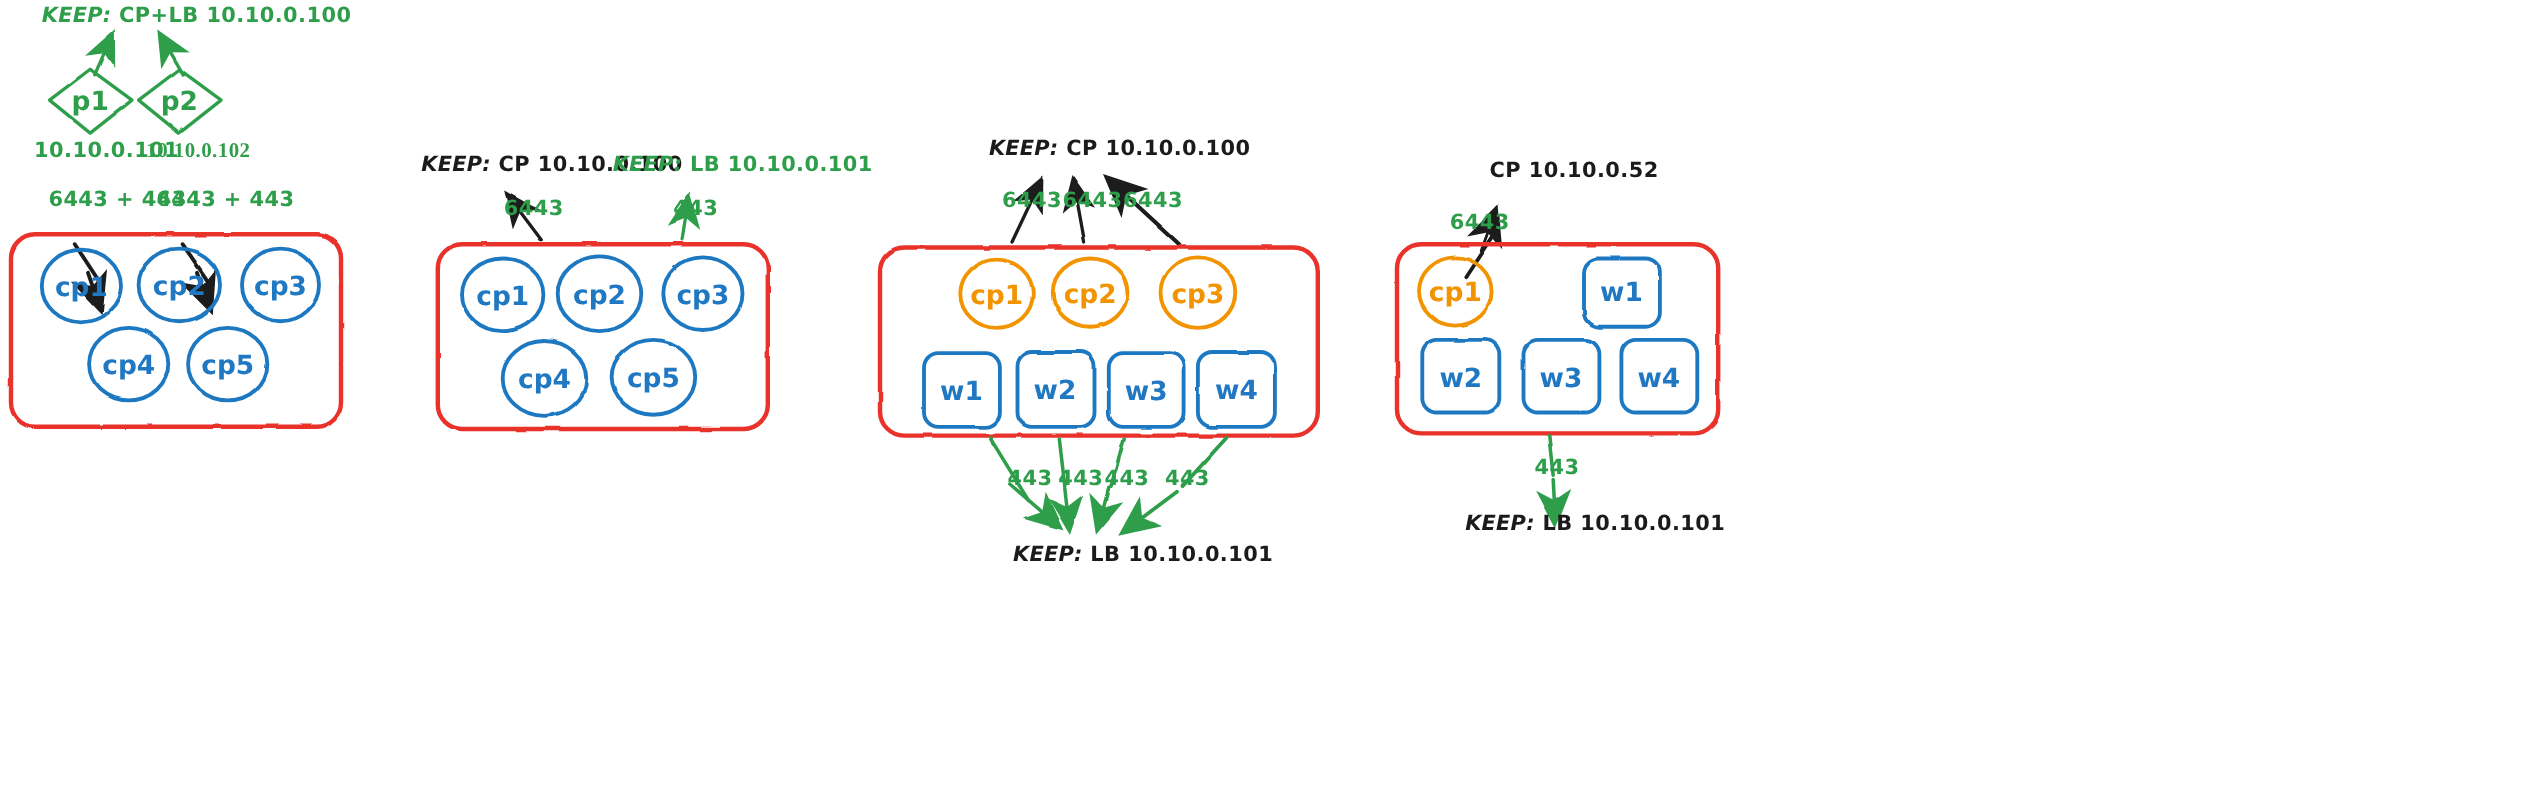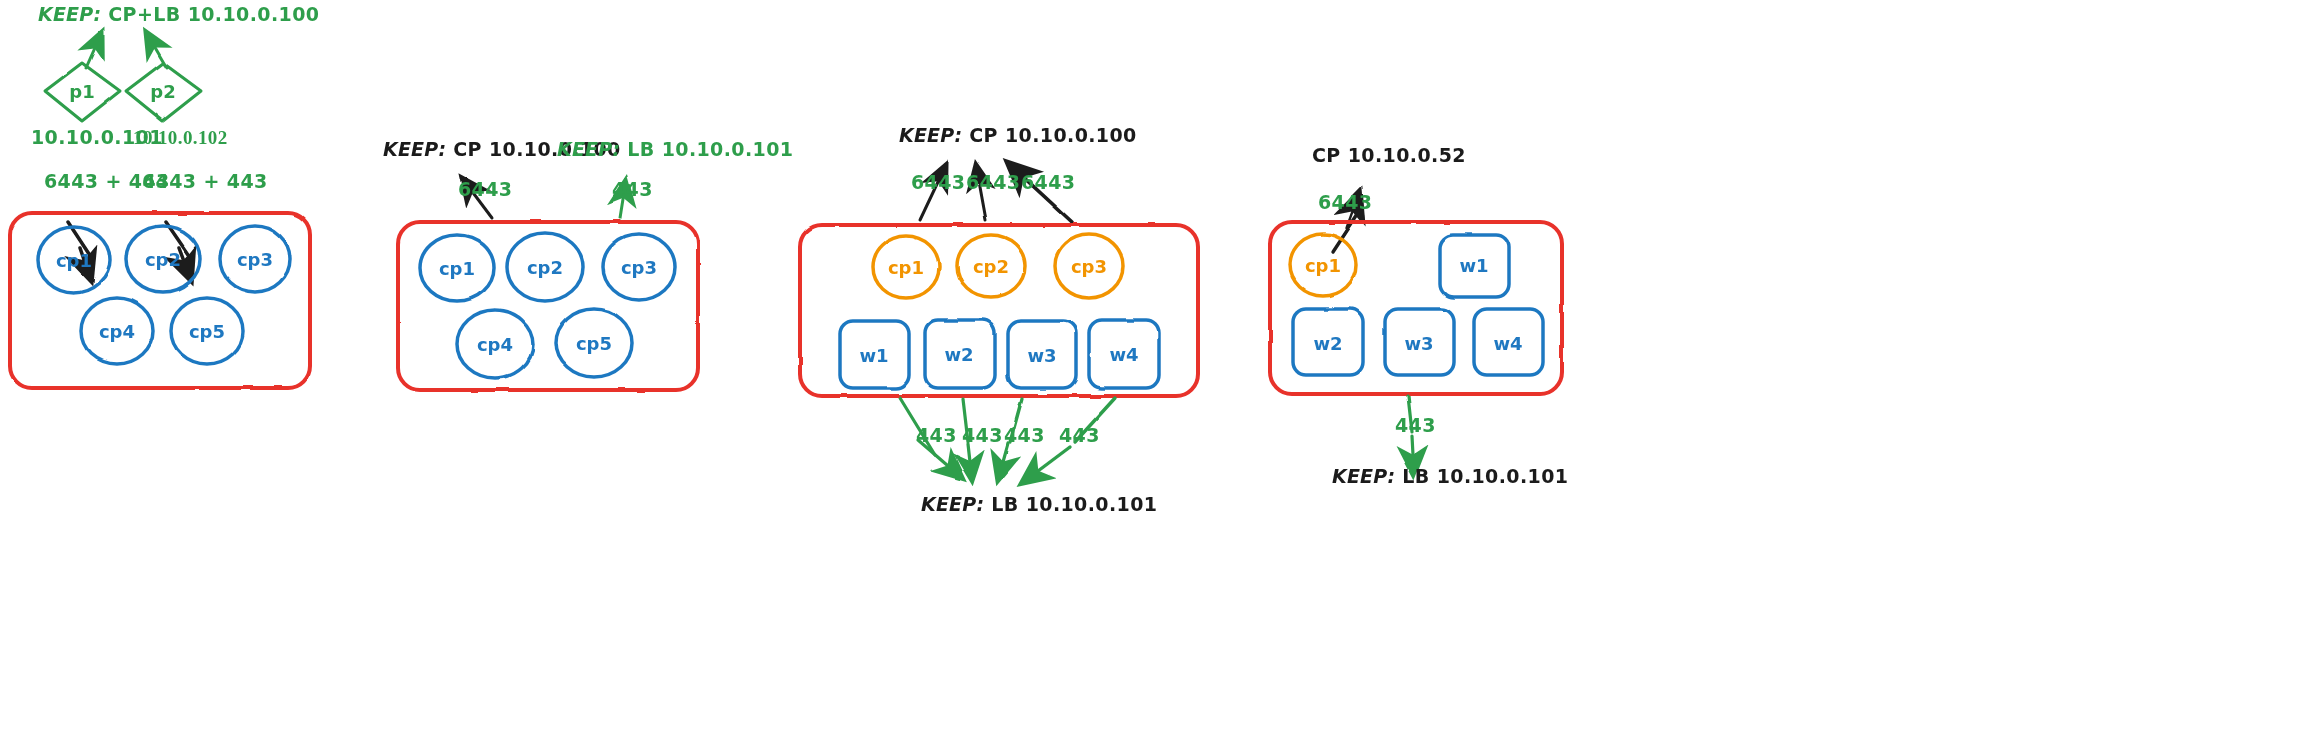--- a/index.html
+++ b/index.html
@@ -17,21 +17,21 @@
     line-height:1;
   }
   .lbl.green{color:#2e9e4b;}
   .lbl.black{color:#1b1b1b;}
   .lbl.port{font-size:19px;color:#2e9e4b;font-weight:700;}
   .lbl .kw{font-style:italic;letter-spacing:.2px;}
 
   .node-text{
     position:absolute;white-space:nowrap;
     font-family:"DejaVu Sans","Liberation Sans",sans-serif;
-    font-size:18px;font-weight:700;line-height:1;
+    font-size:24px;font-weight:700;line-height:1;
     transform:translate(-50%,-50%);
   }
   .node-text.blue{color:#1f78c1;}
   .node-text.orange{color:#f29400;}
   .node-text.green{color:#2e9e4b;}
 </style>
 </head>
 <body>
 
 <div class="stage">
@@ -172,21 +172,21 @@
   <div class="node-text blue" style="left:1042px;top:356px;">w3</div>
   <div class="node-text blue" style="left:1124px;top:355px;">w4</div>
 
   <div class="lbl port" style="left:916px;top:426px;">443</div>
   <div class="lbl port" style="left:962px;top:426px;">443</div>
   <div class="lbl port" style="left:1004px;top:426px;">443</div>
   <div class="lbl port" style="left:1059px;top:426px;">443</div>
 
   <div class="lbl black" style="left:921px;top:495px;"><span class="kw">KEEP:</span><span> LB 10.10.0.101</span></div>
 
-  <div class="lbl black" style="left:1312px;top:146px;"><span class="kw"></span><span>CP 10.10.0.52</span></div>
+  <div class="lbl black" style="left:1354px;top:146px;"><span class="kw"></span><span>CP 10.10.0.52</span></div>
 
   <div class="lbl port" style="left:1318px;top:193px;">6443</div>
 
   <div class="node-text orange" style="left:1323px;top:266px;">cp1</div>
   <div class="node-text blue" style="left:1474px;top:266px;">w1</div>
   <div class="node-text blue" style="left:1328px;top:344px;">w2</div>
   <div class="node-text blue" style="left:1419px;top:344px;">w3</div>
   <div class="node-text blue" style="left:1508px;top:344px;">w4</div>
 
   <div class="lbl port" style="left:1395px;top:416px;">443</div>

